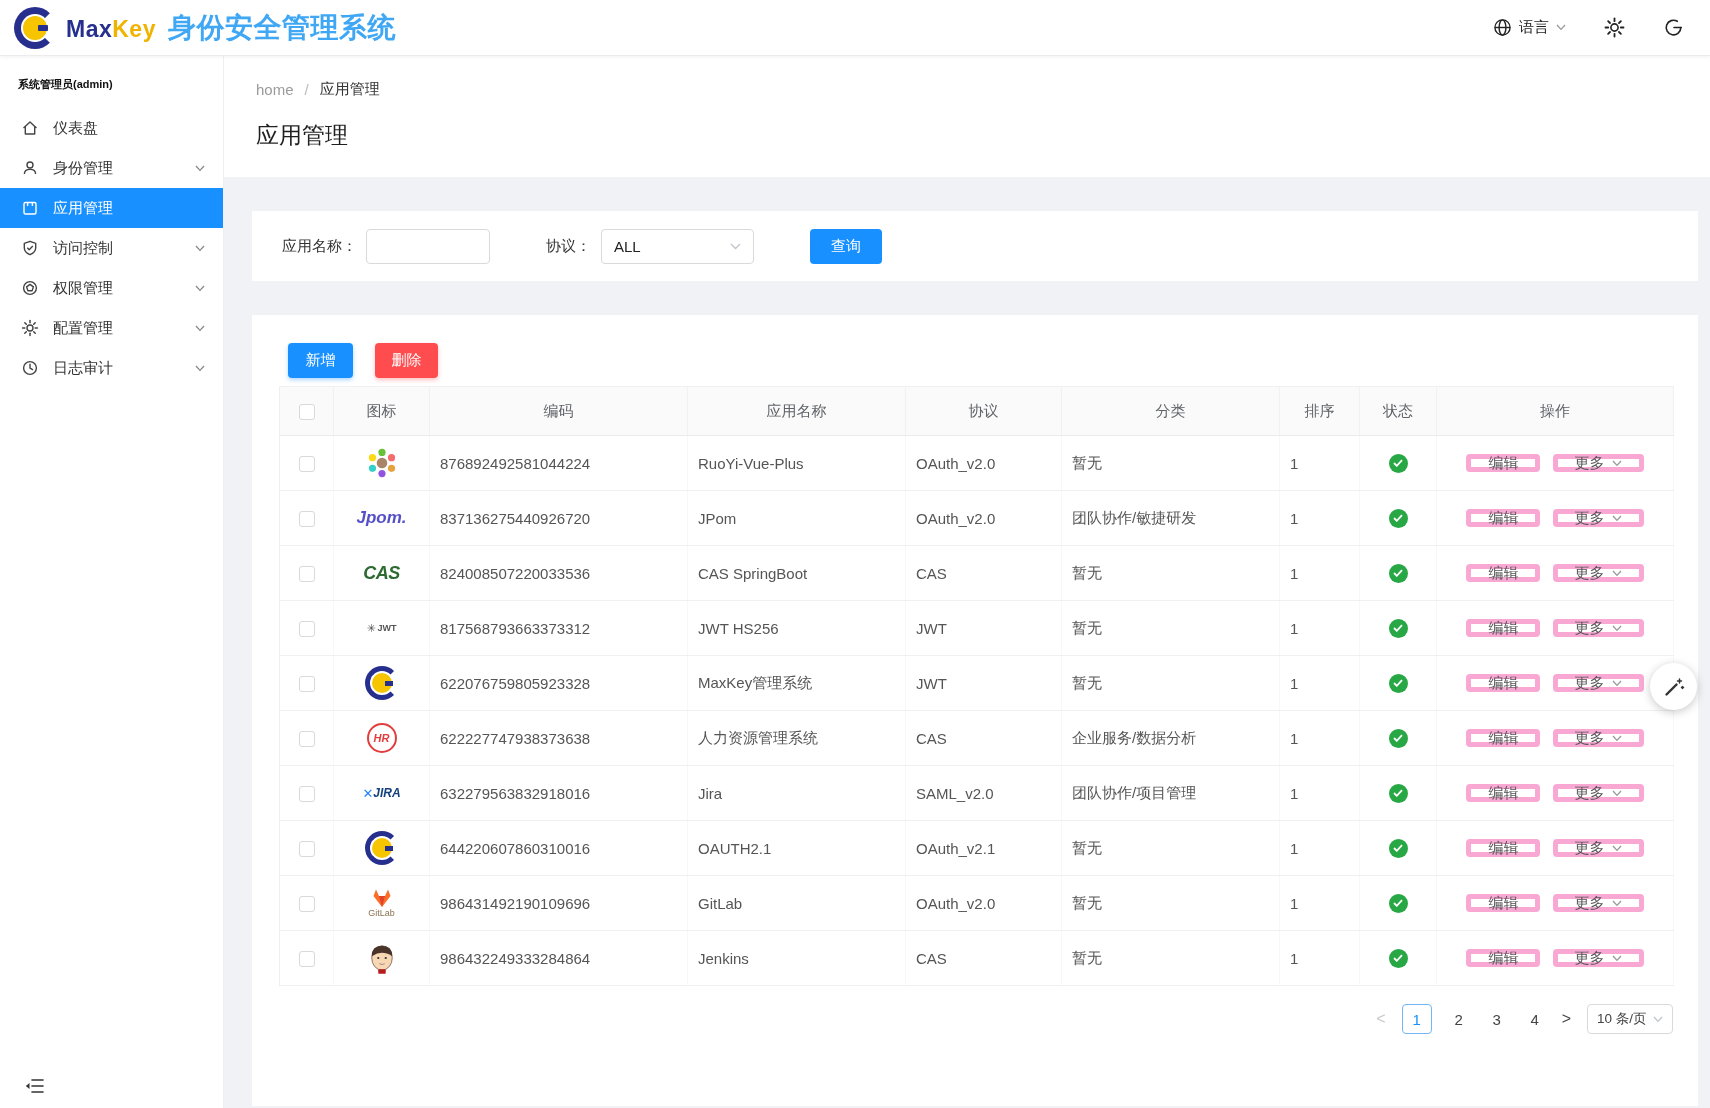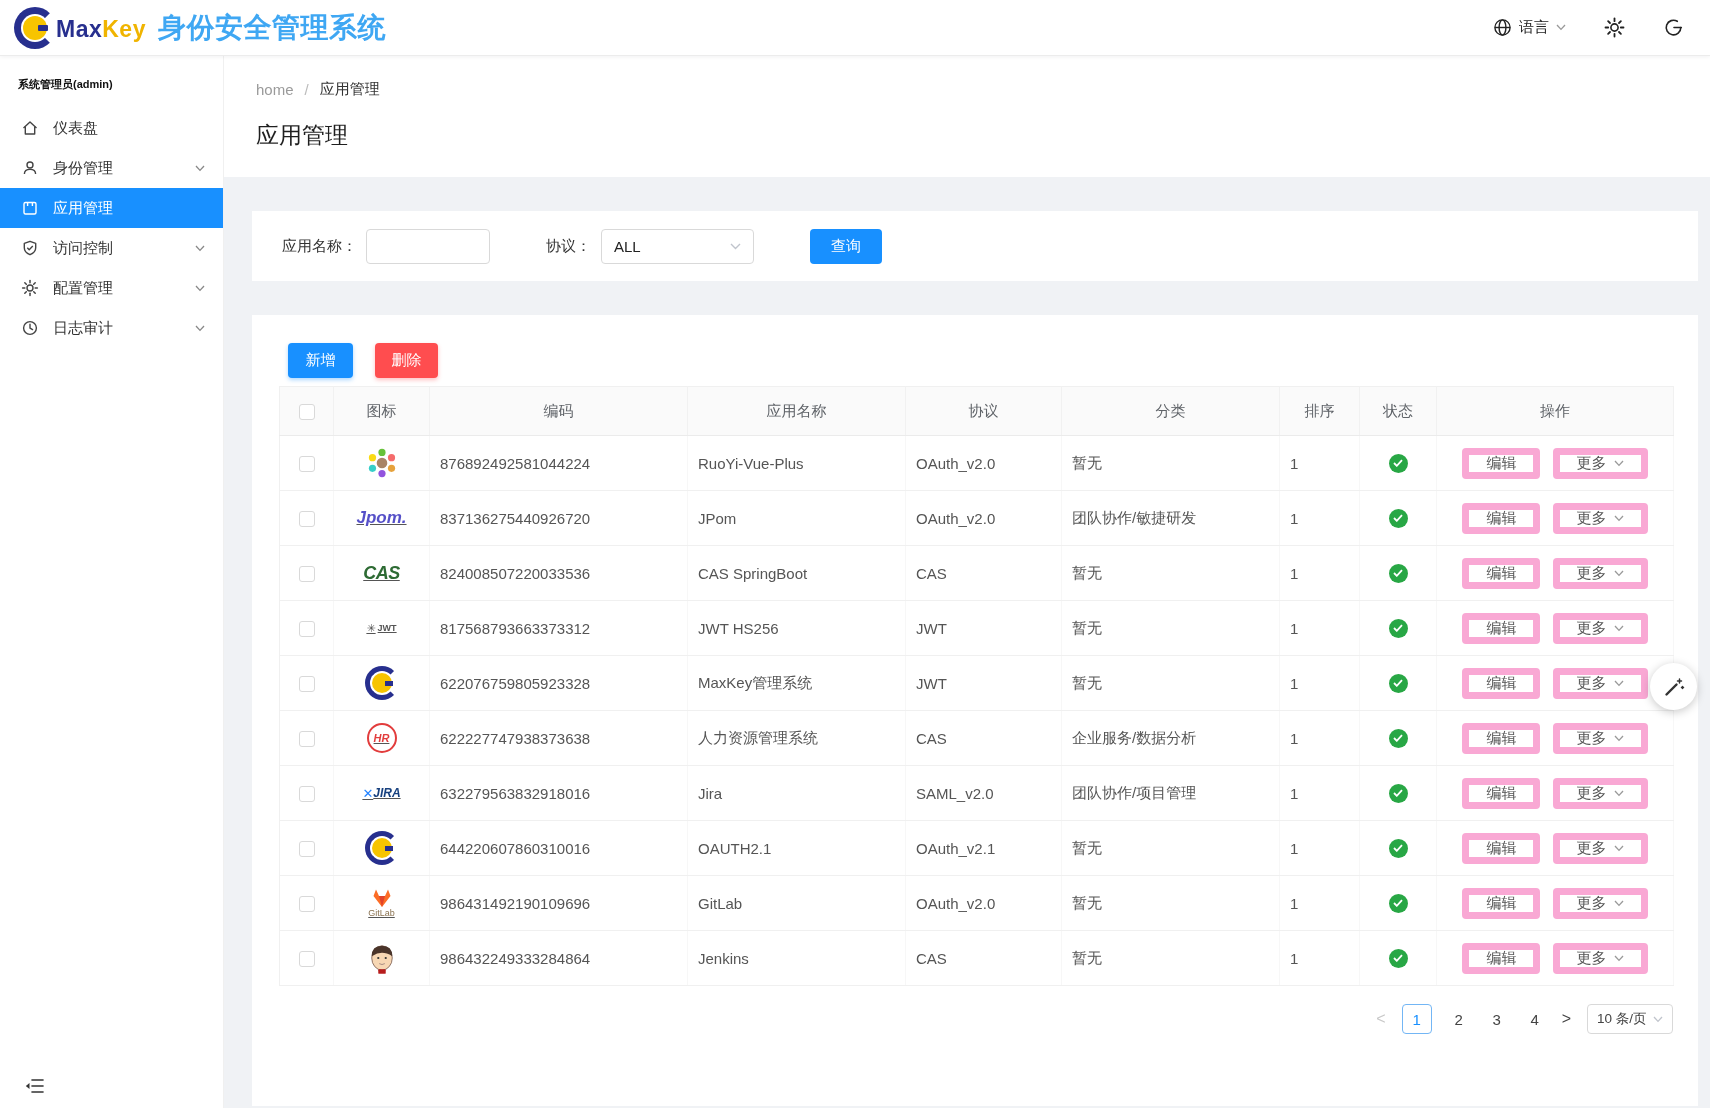--- a/index.html
+++ b/index.html
@@ -6,21 +6,21 @@
   html,body { width:1710px; height:1108px; }
   body {
     font-family:"Liberation Sans","DejaVu Sans",sans-serif;
     background:#f0f2f5; color:#333; overflow:hidden; position:relative;
     font-size:15px;
   }
   
   .topbar{height:56px;background:#fff;display:flex;align-items:center;justify-content:space-between;
     padding:0 26px 0 14px;position:relative;z-index:5;border-bottom:1px solid #ececec;
     box-shadow:0 1px 4px rgba(0,21,41,.06);}
-  .brand{display:flex;align-items:center;gap:0;}
+  .brand{display:flex;align-items:center;gap:10px;}
   .mk-logo{position:relative;width:42px;height:42px;flex-shrink:0;}
   .mk-logo .ring{position:absolute;inset:0;border:7px solid #272f8e;border-radius:50%;border-right-color:transparent;}
   .mk-logo .core{position:absolute;inset:9px;background:#f7c400;border-radius:50%;}
   .mk-logo .dash{position:absolute;top:18px;right:8px;width:10px;height:6px;background:#272f8e;border-radius:1px;}
   .brand-text{font-size:23px;font-weight:bold;letter-spacing:.5px;display:flex;align-items:baseline;}
   .brand-max{color:#272f8e;} .brand-key{color:#f0b400;}
   .brand-suffix{color:#3fa7f3;margin-left:12px;font-size:28px;font-weight:bold;}
   .topbar-right{display:flex;align-items:center;gap:38px;}
   .lang{display:flex;align-items:center;gap:7px;cursor:pointer;color:#222;}
   .icon-btn{display:flex;align-items:center;cursor:pointer;}
@@ -58,37 +58,37 @@
   .btn-del{width:63px;height:35px;background:#ff4d4f;box-shadow:0 2px 4px rgba(255,77,79,.35);}
   table{width:1394px;border-collapse:collapse;margin-top:8px;font-size:15px;color:#555;table-layout:fixed;
     border:1px solid #f0f0f0;padding-left:32px;}
   col.c-check{width:54px;} col.c-icon{width:96px;} col.c-code{width:258px;} col.c-name{width:218px;}
   col.c-proto{width:156px;} col.c-cat{width:218px;} col.c-sort{width:80px;} col.c-status{width:77px;} col.c-act{width:237px;}
   thead th{background:#fafafa;height:49px;font-weight:normal;color:#5f6368;text-align:center;
     border-bottom:1px solid #ebebeb;border-right:1px solid #f1f1f1;}
   tbody td{height:55px;border-bottom:1px solid #f0f0f0;border-right:1px solid #f7f7f7;text-align:left;padding-left:10px;}
   td.center,th.center{text-align:center;padding-left:0;}
   .checkbox{display:inline-block;width:16px;height:16px;border:1px solid #d9d9d9;border-radius:3px;background:#fff;cursor:pointer;vertical-align:middle;}
-  .appicon{display:flex;align-items:center;justify-content:center;text-decoration:underline;}
+  .appicon{display:flex;align-items:center;justify-content:center;}
   
   .jpom-text{font-weight:800;font-style:italic;color:#5550c8;font-size:17px;}
   .cas-text{font-weight:800;font-style:italic;color:#2e6b34;font-size:18px;letter-spacing:-.5px;}
   .jwt-mark{color:#555;font-size:11px;} .jwt-text{font-weight:bold;color:#555;font-size:9px;margin-left:2px;}
   .mk-mini{position:relative;width:34px;height:34px;}
   .mk-mini .ring{position:absolute;inset:0;border:5px solid #272f8e;border-radius:50%;border-right-color:transparent;}
   .mk-mini .core{position:absolute;inset:7px;background:#f7c400;border-radius:50%;}
   .mk-mini .dash{position:absolute;top:15px;right:6px;width:8px;height:5px;background:#272f8e;}
   .hr-badge{width:30px;height:30px;border:2.5px solid #e23c3c;border-radius:50%;display:flex;align-items:center;justify-content:center;}
   .hr-text{font-weight:800;font-style:italic;color:#e23c3c;font-size:11px;}
   .jira-x{color:#2684ff;font-weight:bold;font-size:13px;} .jira-text{color:#17407e;font-weight:800;font-style:italic;font-size:12px;}
   .gitlab-wrap{display:flex;flex-direction:column;align-items:center;gap:1px;}
   .gitlab-text{font-size:9px;color:#8a7250;}
   
   .status-ok{width:19px;height:19px;border-radius:50%;background:#28a745;display:inline-flex;align-items:center;justify-content:center;}
-  .btn-ghost{height:31px;background:#fff;border:7px solid #f9a8d4;border-radius:4px;color:#555;font-size:15px;
+  .btn-ghost{height:18px;background:#fff;border:5px solid #f9a8d4;border-radius:4px;color:#555;font-size:15px;
     padding:0 17px;cursor:pointer;font-family:inherit;display:inline-flex;align-items:center;gap:7px;}
   .btn-ghost + .btn-ghost{margin-left:8px;}
   
   .pagination{width:1394px;display:flex;align-items:center;justify-content:flex-end;gap:16px;margin-top:18px;color:#444;}
   .pg-prev{color:#c8c8c8;cursor:default;font-size:16px;}
   .pg-next{color:#444;cursor:pointer;font-size:16px;}
   .pg-page{min-width:22px;height:30px;display:inline-flex;align-items:center;justify-content:center;cursor:pointer;}
   .pg-page.active{width:30px;border:1px solid #73b6f5;border-radius:4px;color:#1890ff;background:#fff;}
   .pg-size{width:86px;height:30px;border:1px solid #d9d9d9;border-radius:4px;display:flex;align-items:center;justify-content:space-between;padding:0 9px;font-size:13.5px;color:#444;cursor:pointer;background:#fff;}
   
@@ -194,20 +194,32 @@
           <path d="M9 2.3 L14.7 4.4 V8.8 Q14.7 13.4 9 15.7 Q3.3 13.4 3.3 8.8 V4.4 Z"></path>
           <path d="M6.3 8.8 L8.2 10.7 L11.8 7.1"></path>
         </g>
       </svg>
       <span class="mi-label">访问控制</span>
       <svg class="sicon caret" width="10" height="7" viewBox="0 0 10 7">
         <path d="M1 1 L5 5.4 L9 1" fill="none" stroke="#888" stroke-width="1.3"></path>
       </svg>
     </div>
 
+    <div class="menu-item">
+      <svg class="sicon" width="18" height="18" viewBox="0 0 18 18">
+        <g fill="none" stroke="#444" stroke-width="1.4" stroke-linejoin="round">
+          <circle cx="9" cy="9" r="6.4"></circle>
+          <polygon points="9,5.4 12.4,7.9 11.1,11.8 6.9,11.8 5.6,7.9"></polygon>
+        </g>
+      </svg>
+      <span class="mi-label">权限管理</span>
+      <svg class="sicon caret" width="10" height="7" viewBox="0 0 10 7">
+        <path d="M1 1 L5 5.4 L9 1" fill="none" stroke="#888" stroke-width="1.3"></path>
+      </svg>
+    </div>
 
     <div class="menu-item">
       <svg class="sicon" width="18" height="18" viewBox="0 0 18 18">
         <circle cx="9" cy="9" r="3" fill="none" stroke="#444" stroke-width="1.4"></circle>
         <g stroke="#444" stroke-width="1.5" stroke-linecap="round">
           <line x1="9" y1="1.6" x2="9" y2="3.8"></line>
             <line x1="9" y1="14.2" x2="9" y2="16.4"></line>
           <line x1="1.6" y1="9" x2="3.8" y2="9"></line>
             <line x1="14.2" y1="9" x2="16.4" y2="9"></line>
           <line x1="3.8" y1="3.8" x2="5.3" y2="5.3"></line>

